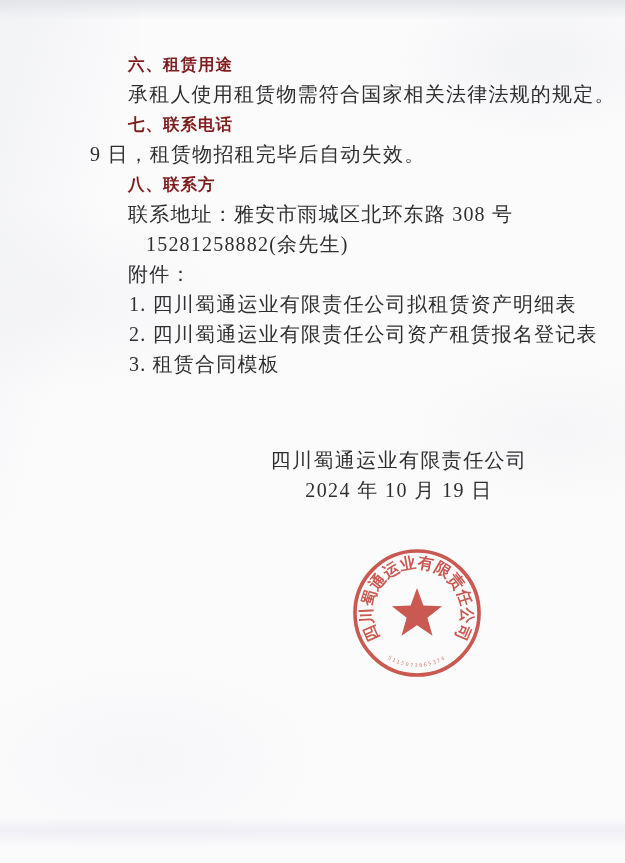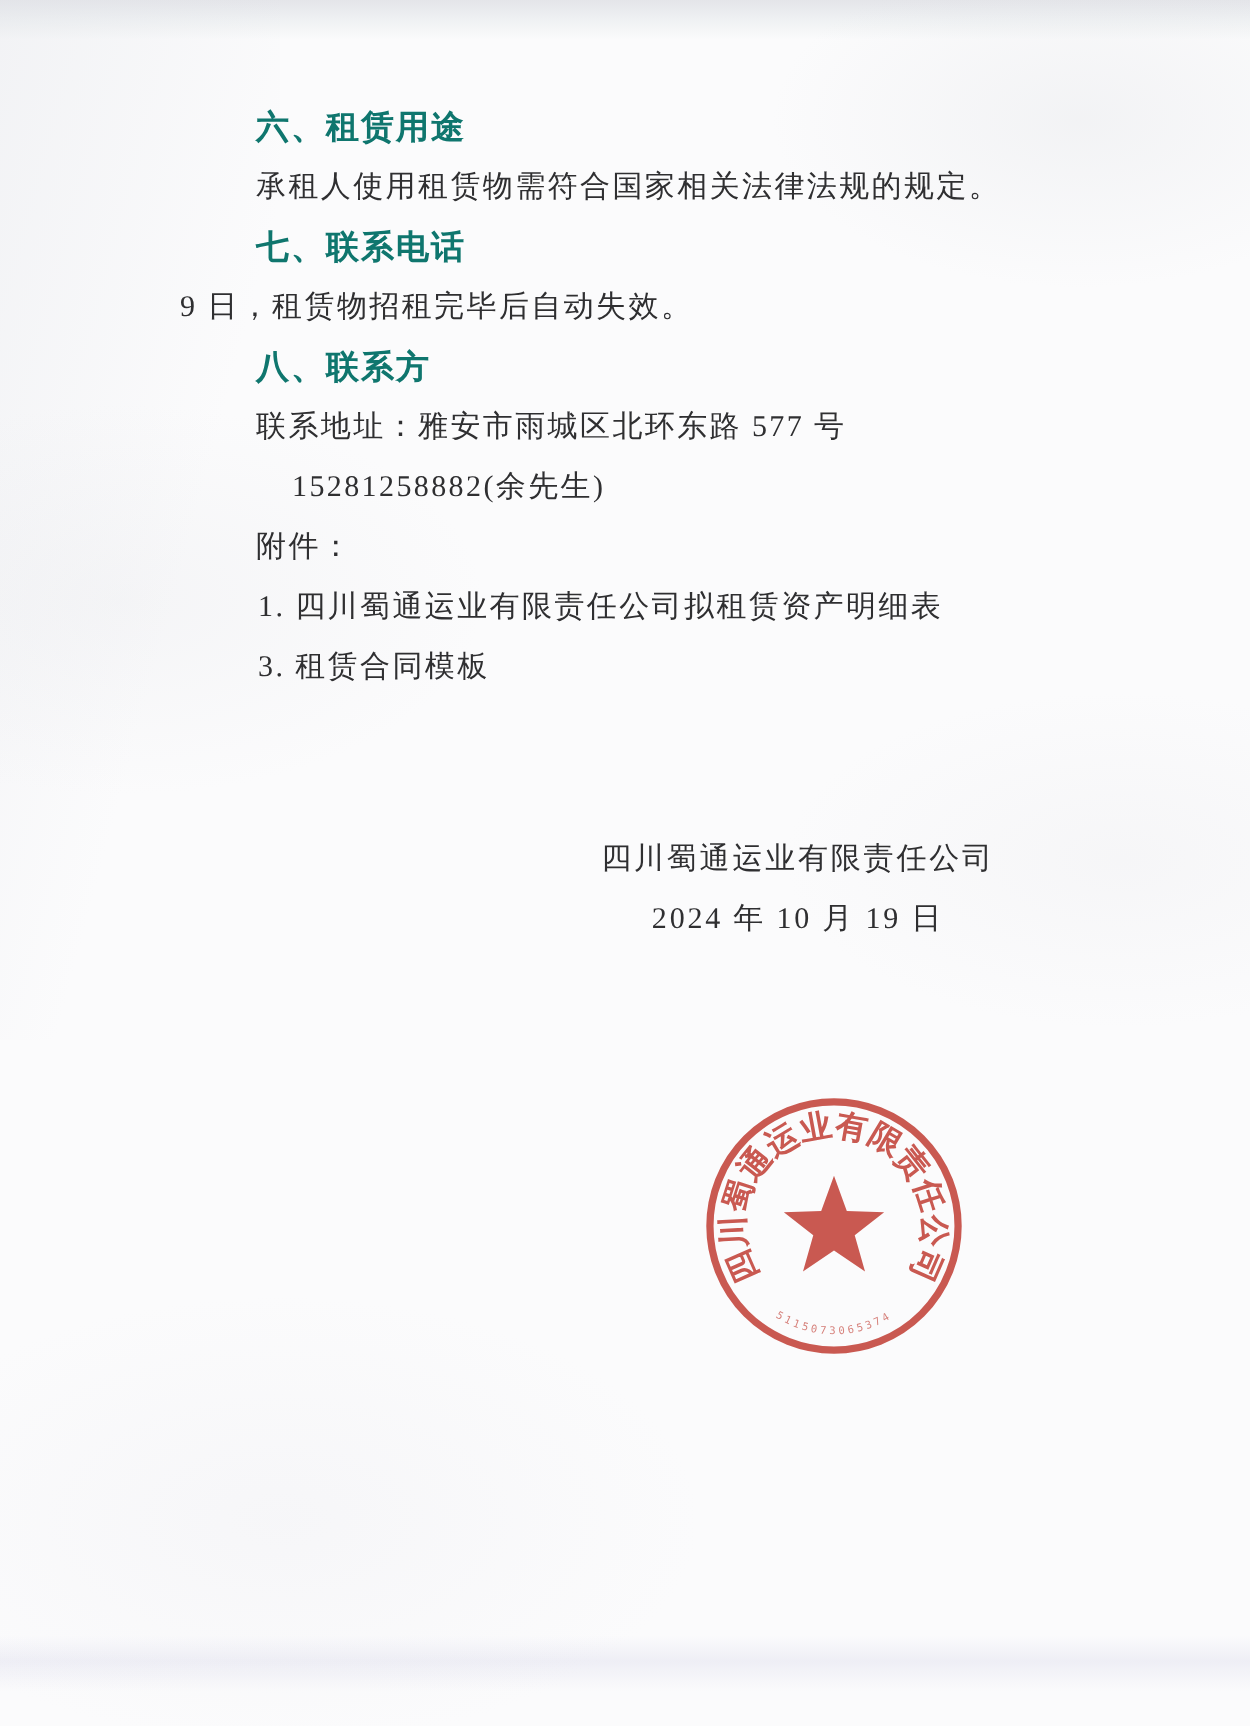--- a/index.html
+++ b/index.html
@@ -32,32 +32,32 @@
       radial-gradient(260px 140px at 60px 300px, rgba(226,227,231,0.25), rgba(0,0,0,0) 70%),
       radial-gradient(240px 120px at 560px 430px, rgba(228,228,232,0.22), rgba(0,0,0,0) 70%),
       radial-gradient(300px 160px at 140px 760px, rgba(230,230,236,0.22), rgba(0,0,0,0) 70%);
   }
 
   .content {
     position: absolute; left: 0; top: 0; width: 625px; height: 863px;
     padding: 49px 82px 0 90px;
   }
   .line {
-    font-size: 15px;
+    font-size: 20px;
     line-height: 30px;
     letter-spacing: 1.2px;
     white-space: nowrap;
   }
   .heading {
     font-family: "Liberation Sans", "DejaVu Sans", sans-serif;
     font-weight: bold;
     font-size: 16.5px;
     line-height: 30px;
     letter-spacing: 1px;
-    color: #0f766e;
+    color: #7f1d1d;
     margin-left: 38px;
   }
   .indent { margin-left: 38px; }
   .indent-item { margin-left: 39px; }
   .justify-full {
     margin-left: 0;
     text-indent: 38px;
     white-space: normal;
     text-align: justify;
     text-align-last: justify;
@@ -99,25 +99,26 @@
 <div class="scan-noise"></div>
 
 <div class="content">
   <div class="line heading">六、租赁用途</div>
   <div class="line indent">承租人使用租赁物需符合国家相关法律法规的规定。</div>
 
   <div class="line heading">七、联系电话</div>
   <div class="line">9 日，租赁物招租完毕后自动失效。</div>
 
   <div class="line heading">八、联系方</div>
-  <div class="line indent">联系地址：雅安市雨城区北环东路 577 号</div>
+  <div class="line indent">联系地址：雅安市雨城区北环东路 308 号</div>
   <div class="line phone2">15281258882(余先生)</div>
 
   <div class="line indent gap-attach">附件：</div>
   <div class="line indent-item">1. 四川蜀通运业有限责任公司拟租赁资产明细表</div>
+  <div class="line indent-item">2. 四川蜀通运业有限责任公司资产租赁报名登记表</div>
   <div class="line indent-item">3. 租赁合同模板</div>
 
   <div class="signature-block gap-signature">
     <div class="line">四川蜀通运业有限责任公司</div>
     <div class="line">2024 年 10 月 19 日</div>
   </div>
 </div>
 
 <svg class="seal" viewBox="0 0 200 200" aria-hidden="true">
   <defs>

